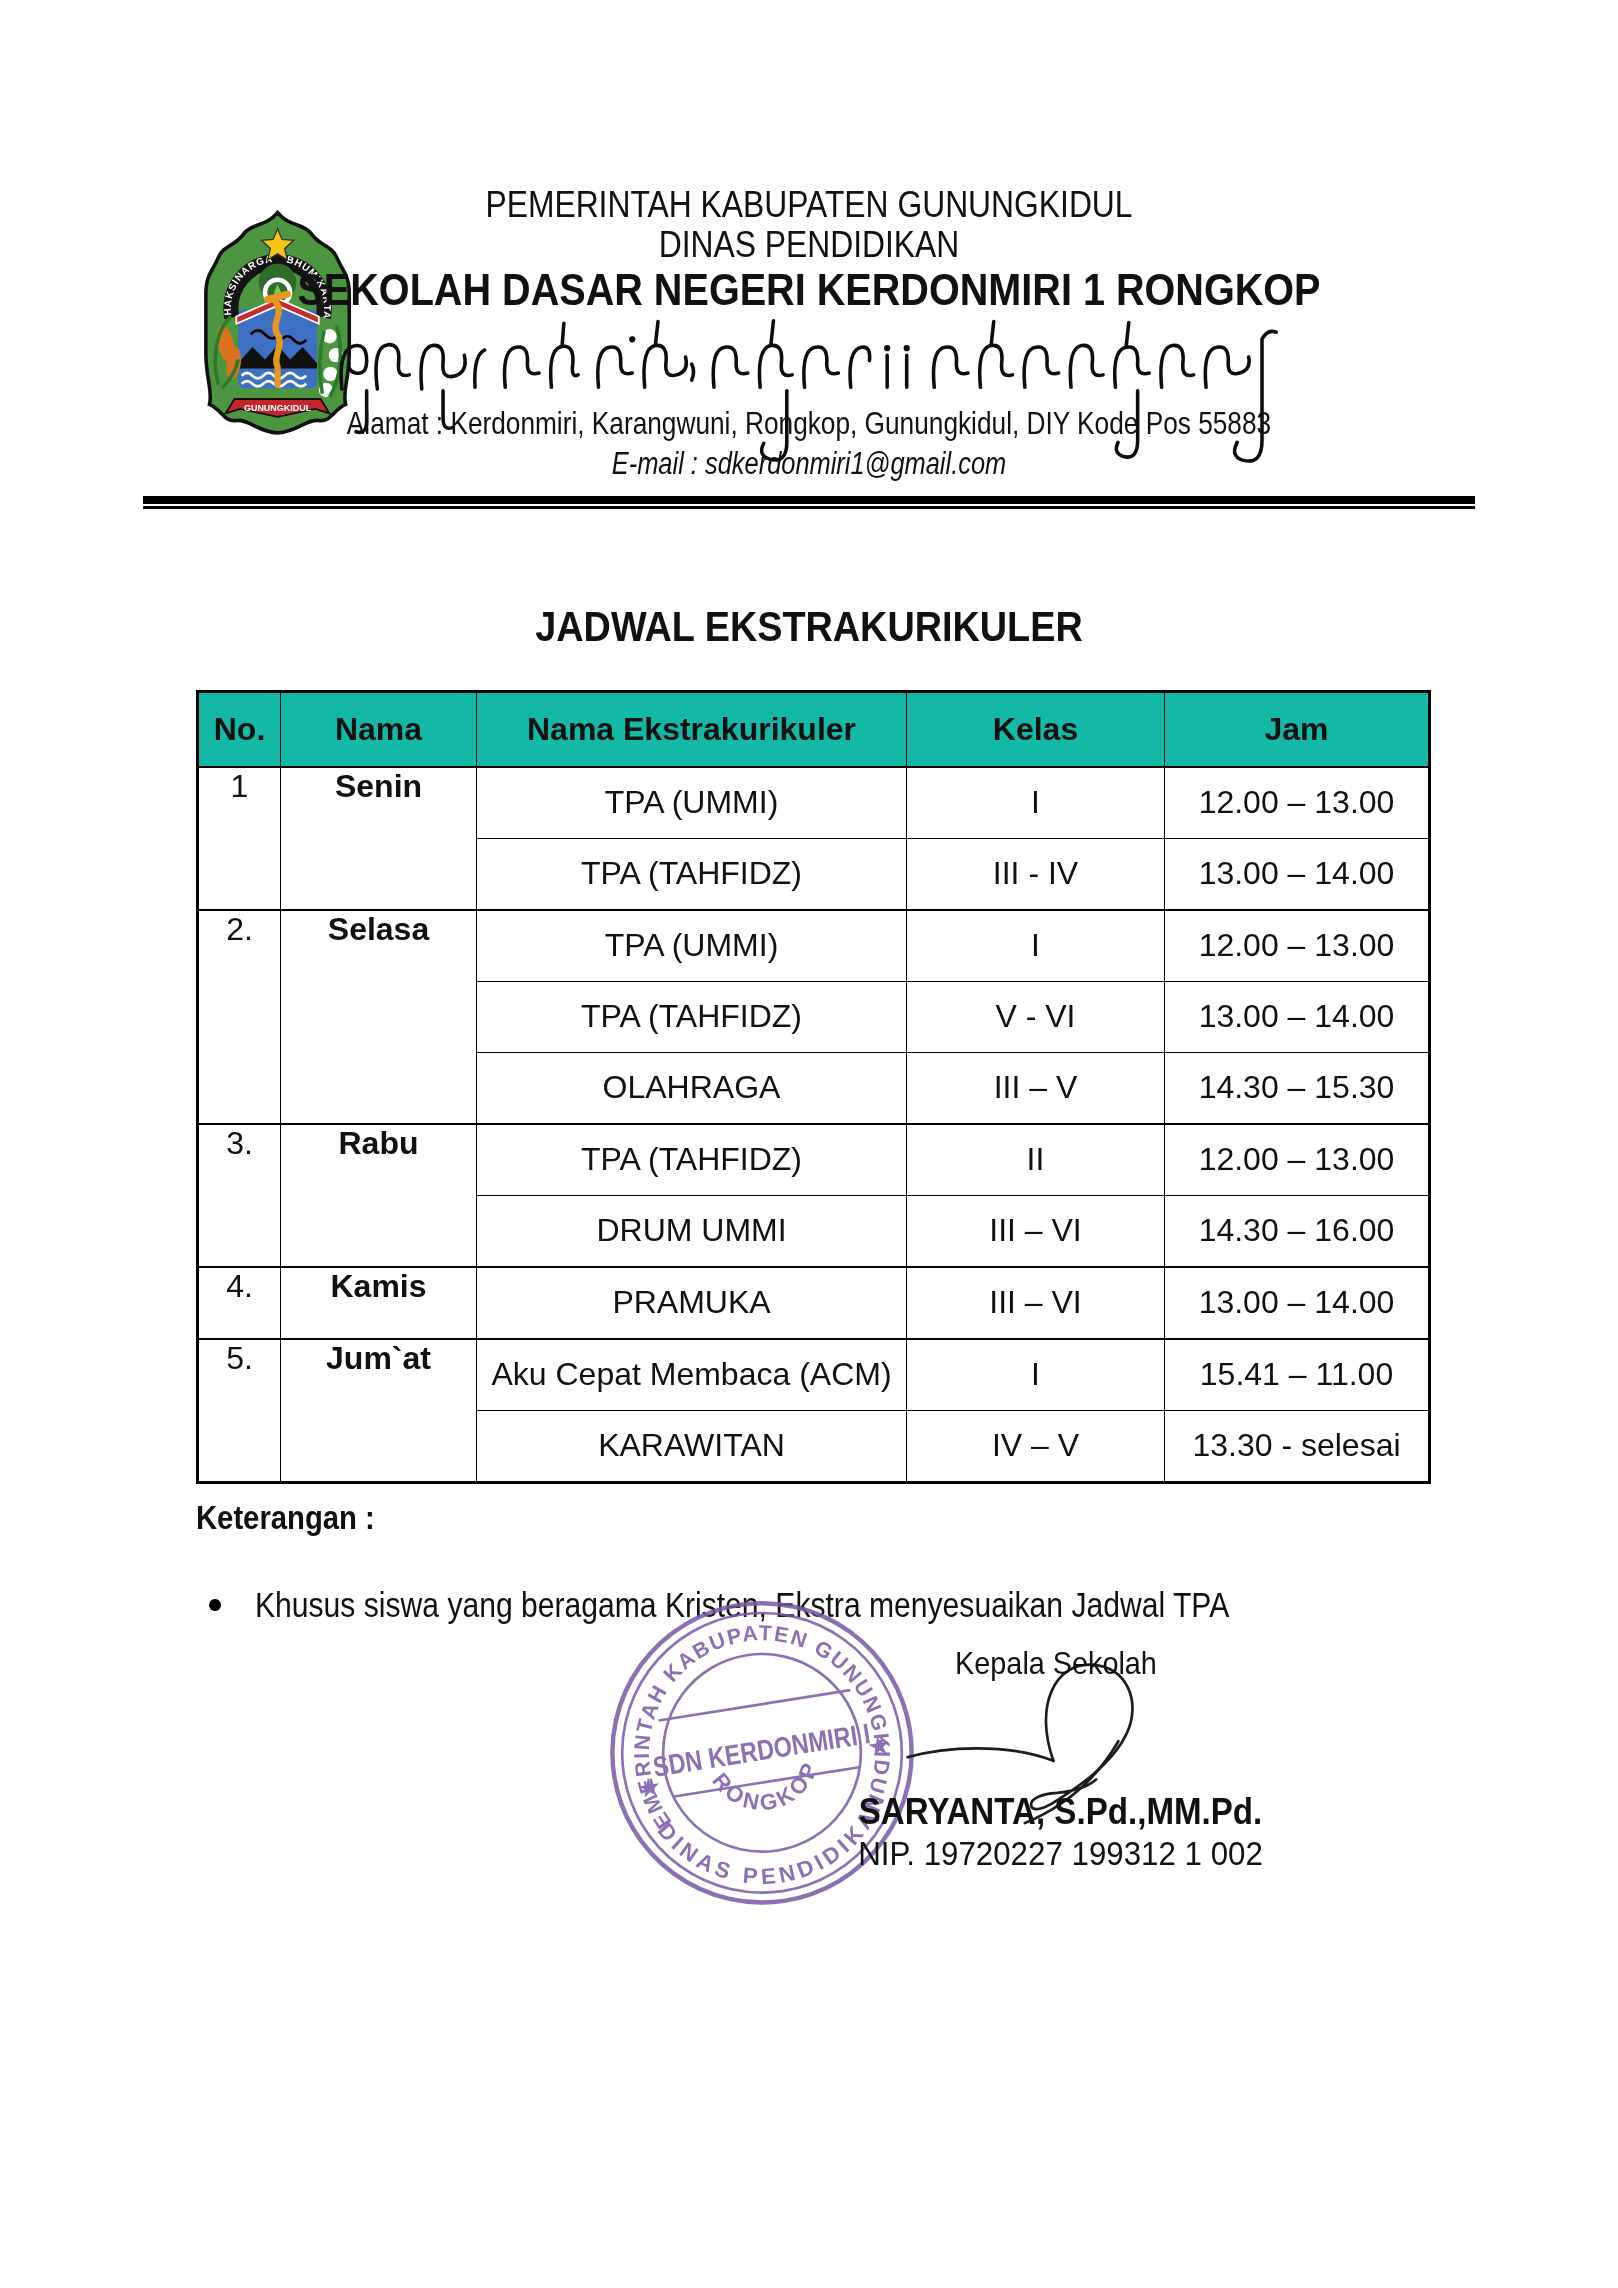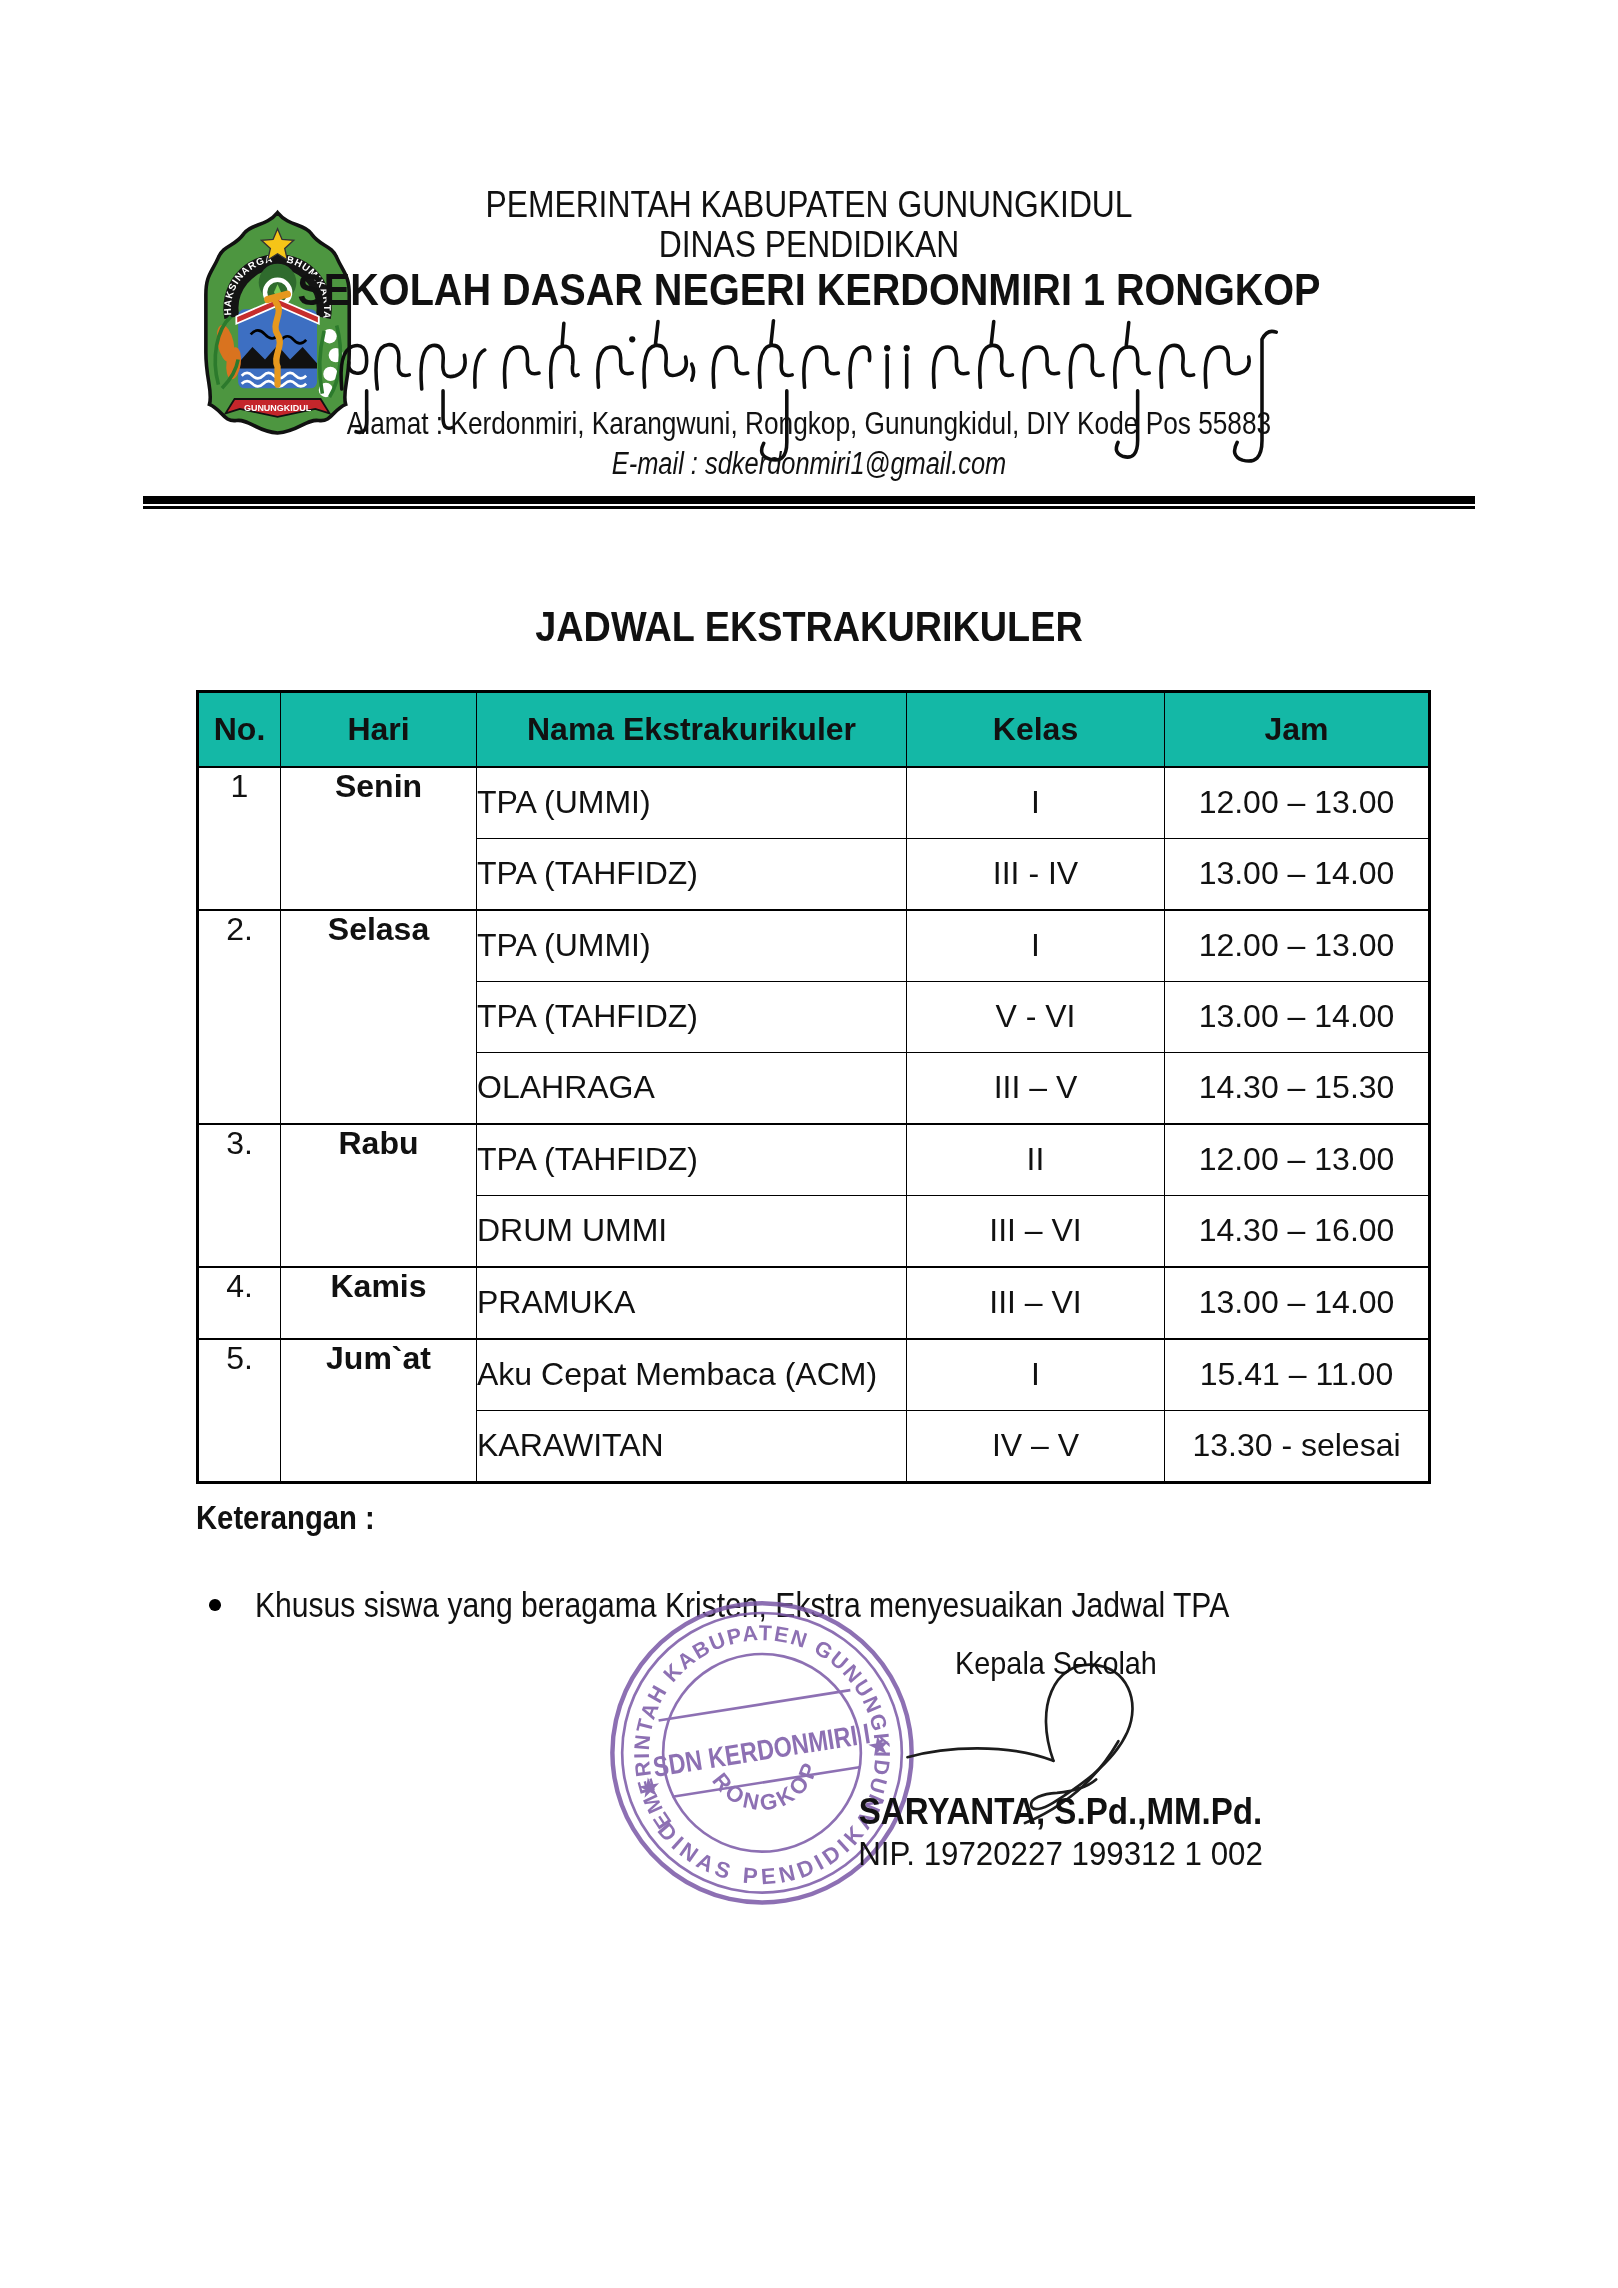--- a/index.html
+++ b/index.html
@@ -23,21 +23,21 @@
   .title{margin-top:94px;text-align:center;font-size:42px;font-weight:bold;transform:scaleX(.9);}
   
   table.sched{border-collapse:collapse;table-layout:fixed;width:1232px;margin:39px 0 0 53px;
               font-size:32px;border:3.6px solid #000;}
   table.sched th{background:#14b8a6;font-weight:bold;height:71px;border:1.8px solid #000;
                  border-top:3.6px solid #000;border-bottom:2.7px solid #000;text-align:center;}
   table.sched td{border:1.8px solid #000;height:70px;padding:0;}
   table.sched tr.group-start td{border-top:2.7px solid #000;}
   td.cell-no{text-align:center;vertical-align:top;padding-top:18.7px;}
   td.cell-hari{text-align:center;padding-left:14.3px;vertical-align:top;padding-top:18.7px;font-weight:bold;}
-  td.cell-nama{text-align:left;padding-left:18px;}
+  td.cell-nama{text-align:center;padding-left:18px;}
   td.cell-kelas,td.cell-jam{text-align:center;}
   
   .keterangan{margin:14.3px 0 0 53px;font-size:34px;font-weight:bold;transform:scaleX(.86);transform-origin:left center;}
   .note-item{margin:48px 0 0 66px;display:flex;align-items:center;gap:34px;}
   .note-bullet{width:11.6px;height:11.6px;border-radius:50%;background:#000;flex:none;}
   .note-text{font-size:35px;transform:scaleX(.86);transform-origin:left center;white-space:nowrap;}
   
   .stamp{position:absolute;left:606px;top:1597px;opacity:.85;}
   .sig{position:absolute;left:902px;top:1654px;}
   .sig-role{position:absolute;left:894px;top:1645px;width:324px;text-align:center;font-size:32px;transform:scaleX(.9);}
@@ -137,21 +137,21 @@
       <colgroup>
         <col style="width:83px">
           <col style="width:196px">
           <col style="width:430px">
         <col style="width:258px">
           <col style="width:265px">
       </colgroup>
       <thead>
           <tr>
             <th>No.</th>
-            <th>Hari</th>
+            <th>Nama</th>
             <th>Nama Ekstrakurikuler</th>
             <th>Kelas</th>
             <th>Jam</th>
           </tr>
         </thead>
       <tbody>
           <tr class="group-start">
             <td class="cell-no" rowspan="2">1</td>
             <td class="cell-hari" rowspan="2">Senin</td>
             <td class="cell-nama">TPA (UMMI)</td>

